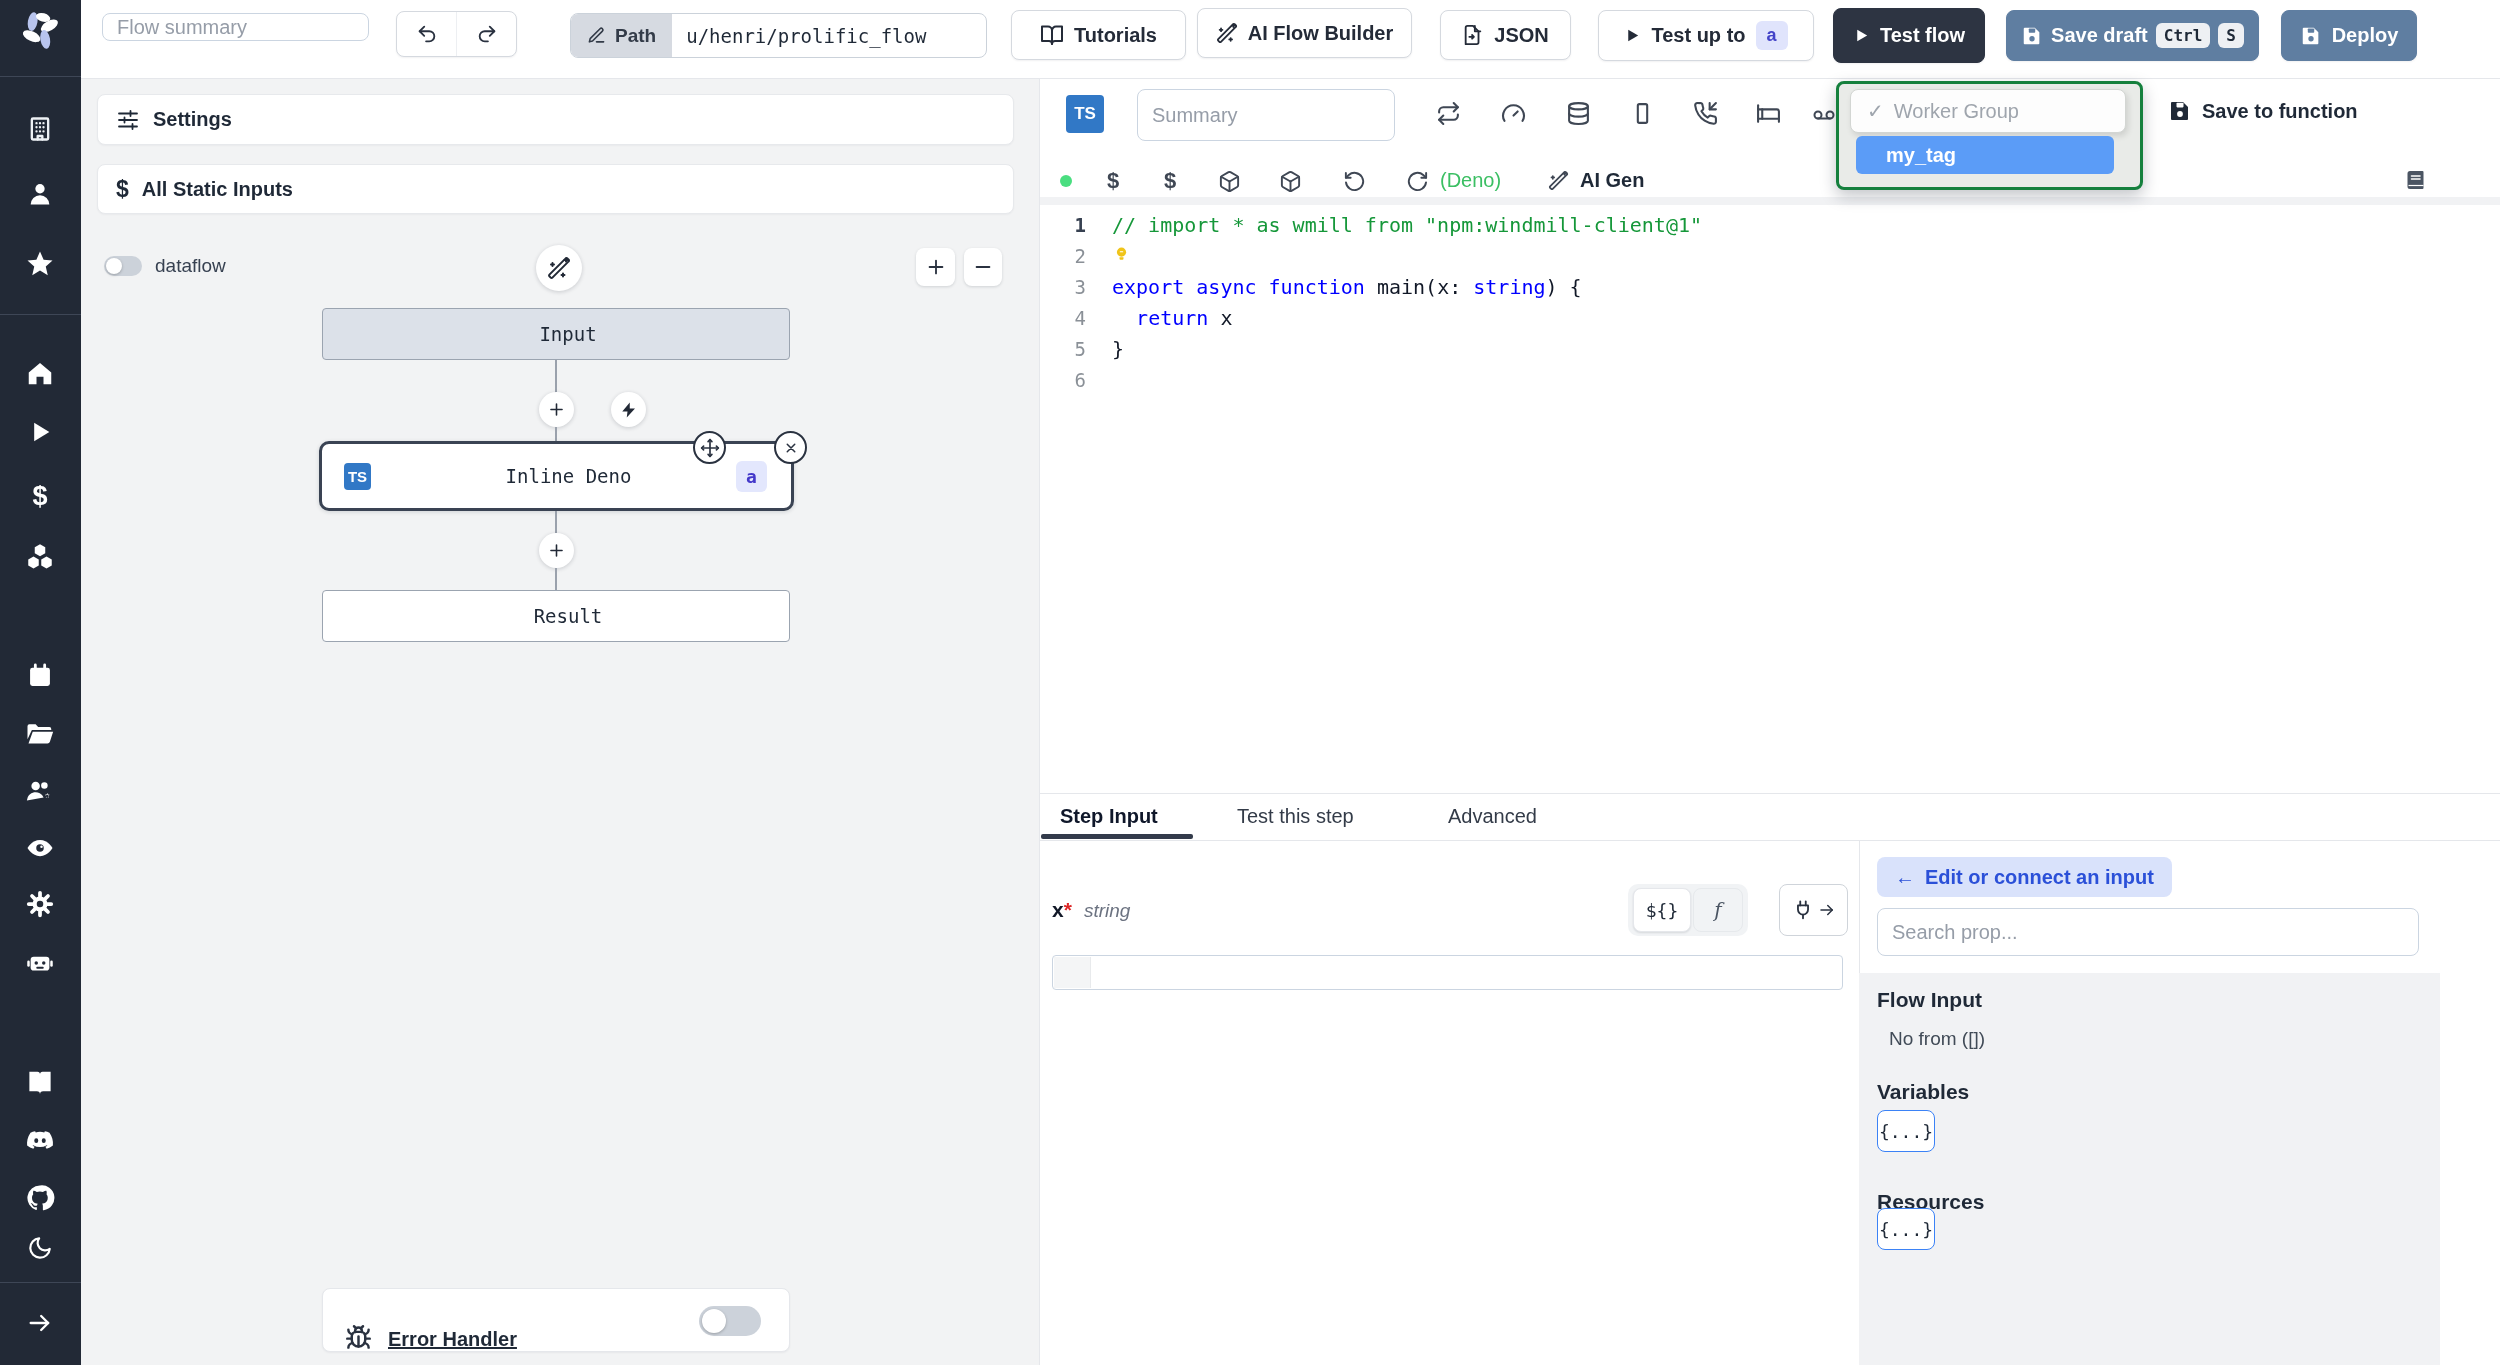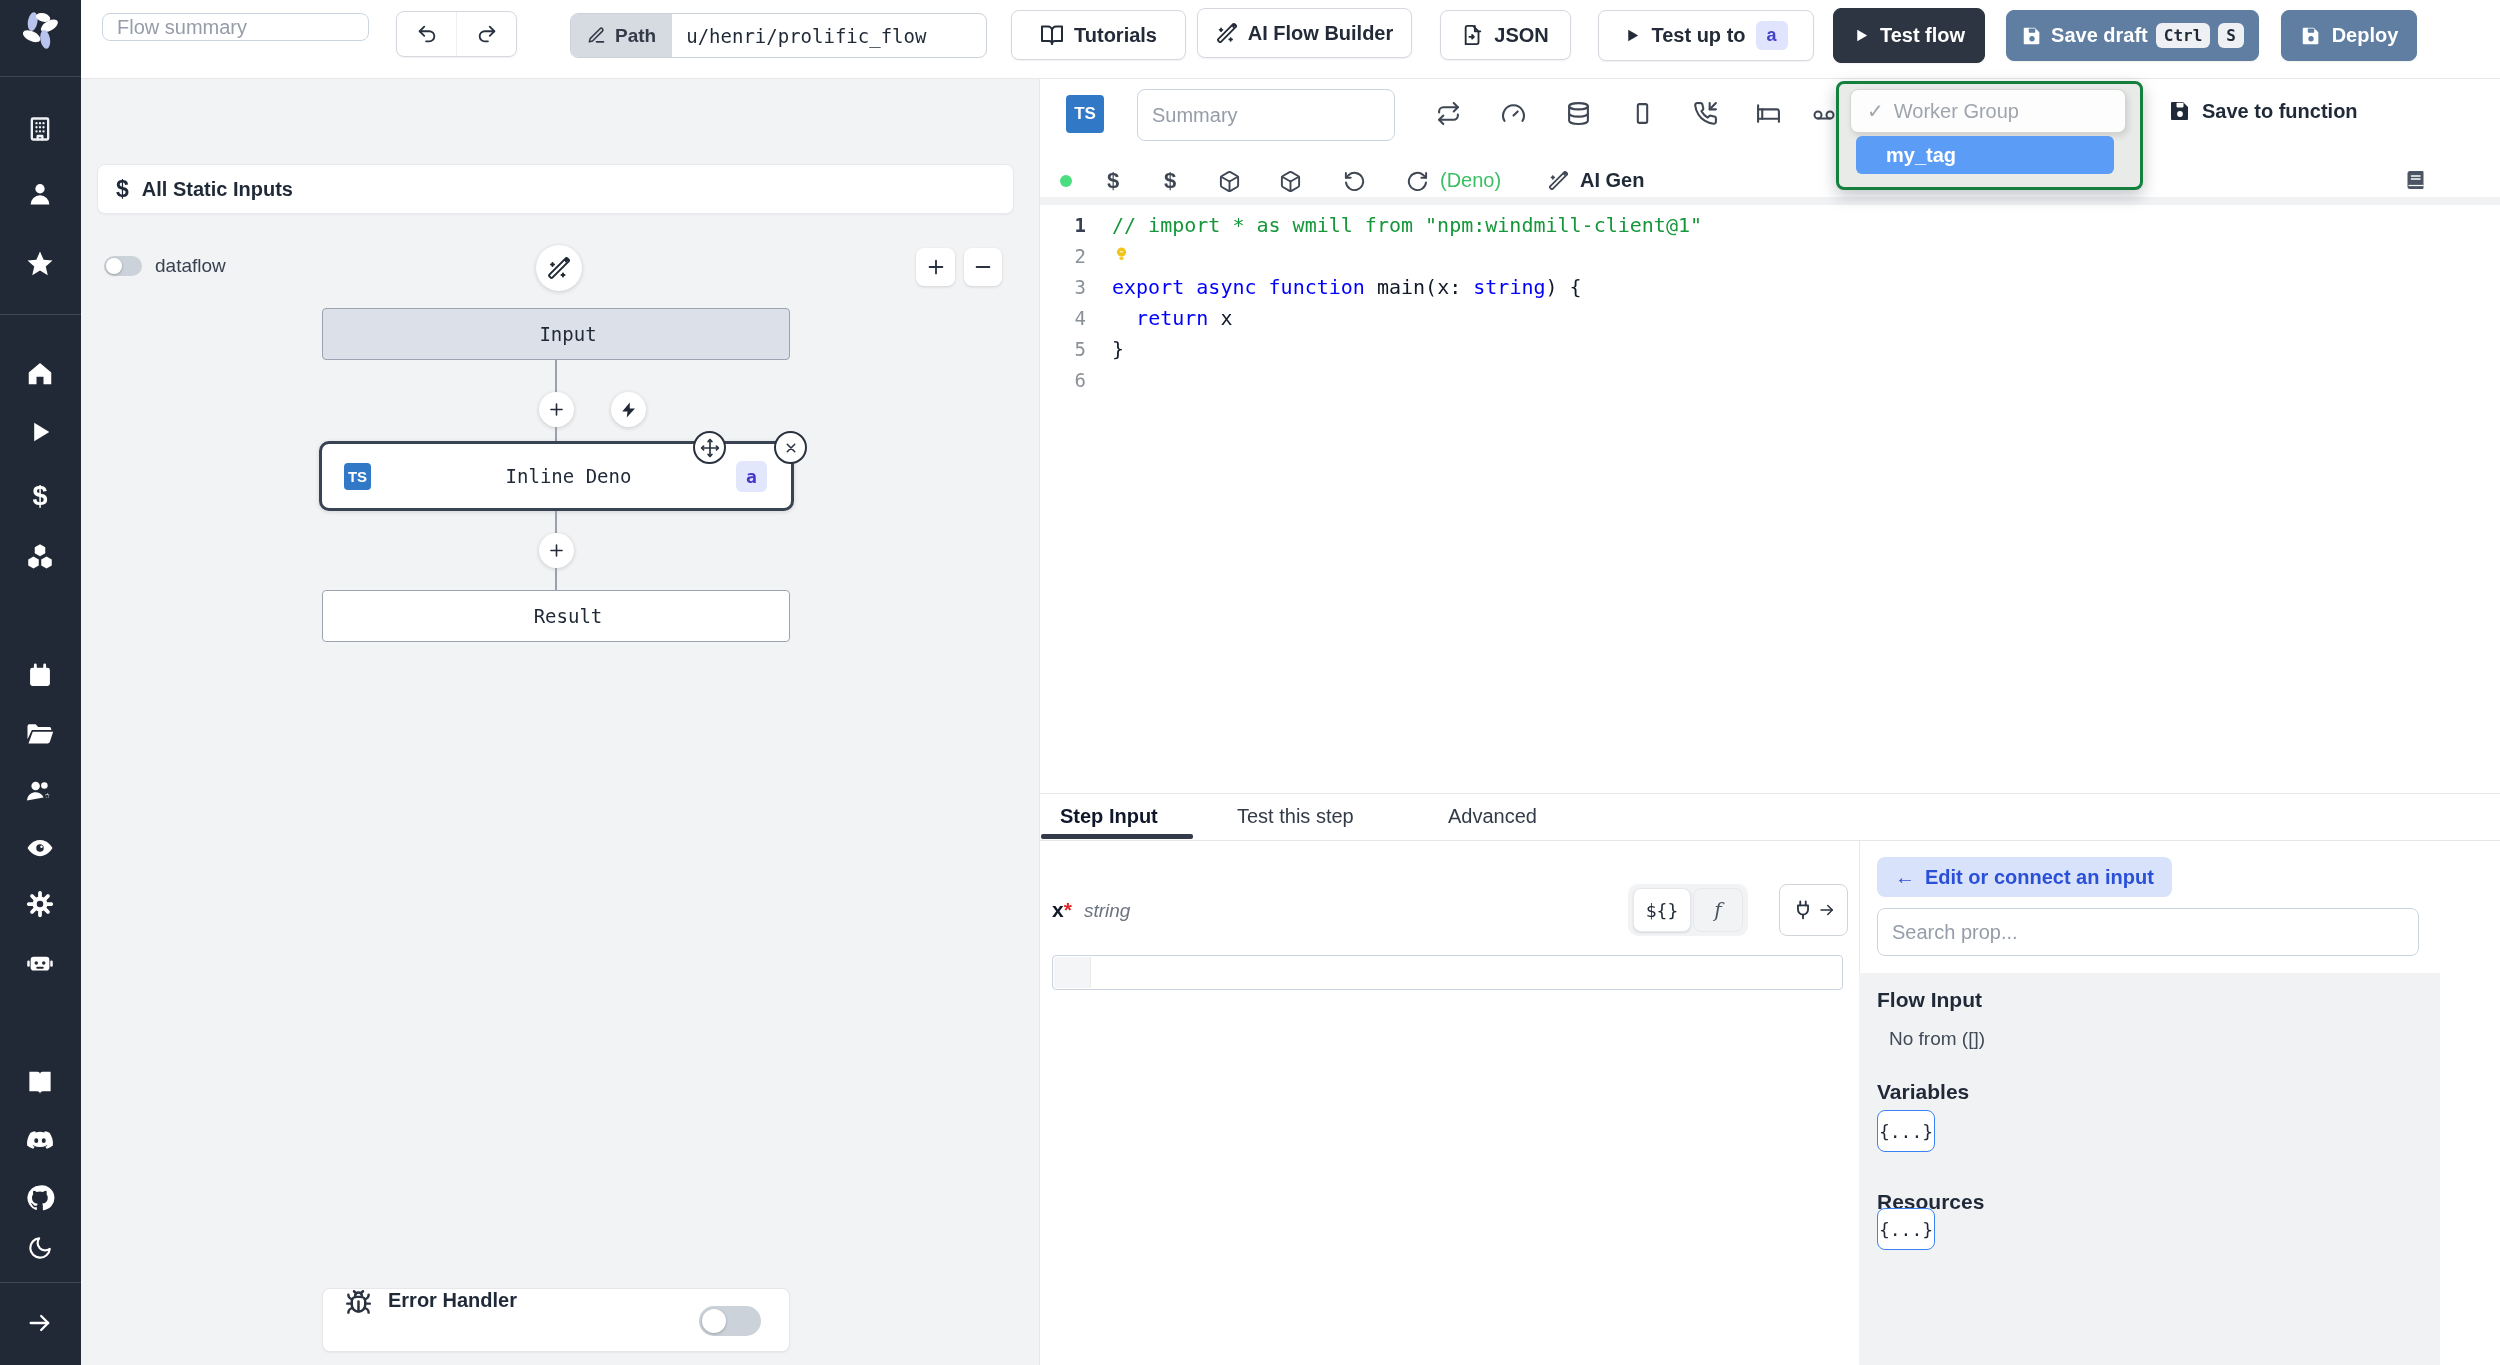--- a/index.html
+++ b/index.html
@@ -65,22 +65,22 @@
   .node-input{background:#dce1e9;}
   .node-selected{border:3px solid #3a4353;border-radius:10px;box-shadow:0 1px 4px rgba(16,24,40,.15);}
   .edge{background:#9aa1ac;width:2px;}
   .ts-badge{background:#3178c6;color:#fff;font-weight:700;border-radius:4px;display:flex;
        align-items:center;justify-content:center;font-size:15px;font-family:"Liberation Sans",sans-serif;}
   .node-a-badge{background:#e3e7fd;color:#4338ca;font-weight:700;font-size:18px;border-radius:6px;
        display:flex;align-items:center;justify-content:center;font-family:"DejaVu Sans Mono",monospace;}
   .corner-badge{background:#fff;border:2px solid #2a3240;border-radius:50%;display:flex;align-items:center;
        justify-content:center;color:#2a3240;box-sizing:border-box;}
 
-  .error-card{display:flex;align-items:flex-start;background:#fff;border:1px solid #e5e7eb;border-radius:8px;
-       box-shadow:0 1px 2px rgba(16,24,40,.05);box-sizing:border-box;padding:0 22px;gap:16px;}
+  .error-card{display:flex;align-items:flex-end;background:#fff;border:1px solid #e5e7eb;border-radius:8px;
+       box-shadow:0 1px 2px rgba(16,24,40,.05);box-sizing:border-box;padding:0 22px;gap:16px;text-decoration:underline;}
   .error-label{font-weight:700;font-size:20px;color:#1f2937;}
 
   .zoom-btn{background:#fff;border-radius:8px;display:flex;align-items:center;justify-content:center;
        color:#2a3240;box-shadow:0 1px 3px rgba(16,24,40,.15);}
 
   
   .tool-ic{position:absolute;color:#3f4754;}
   .deno-label{font-size:20px;color:#3bbf63;font-weight:500;}
   .ai-gen{font-size:20px;font-weight:600;color:#1f2937;}
   .dollar-ic{font-size:22px;font-weight:600;color:#3f4754;font-family:"Liberation Sans",sans-serif;}
@@ -361,20 +361,27 @@
 
   <button class="abs btn btn-slate" style="left:2281px;top:10px;width:136px;height:51px;">
     <svg width="22" height="22" viewBox="0 0 24 24">
         <path fill="#ffffff" d="M4 3h11l5 5v12a1 1 0 0 1-1 1H4a1 1 0 0 1-1-1V4a1 1 0 0 1 1-1z"></path>
         <rect x="8.5" y="3.8" width="7" height="4.6" rx="0.8" fill="#5f7ea1"></rect>
         <circle cx="12" cy="15" r="2.9" fill="#5f7ea1"></circle>
       </svg>
     <span>Deploy</span>
   </button>
 
+  <div class="abs panel-bar" style="left:97px;top:94px;width:917px;height:51px;">
+    <svg class="ic" width="24" height="24" viewBox="0 0 24 24" style="color:#1f2937;">
+        <path d="M3 5.5h18M3 12h18M3 18.5h18" stroke-width="1.8"></path>
+        <path d="M14.5 3v5M8.5 9.5v5M16.5 16v5" stroke-width="1.8"></path>
+      </svg>
+    <span>Settings</span>
+  </div>
 
   <div class="abs panel-bar" style="left:97px;top:164px;width:917px;height:50px;">
     <span style="font-size:23px;font-weight:700;color:#1f2937;">$</span>
     <span>All Static Inputs</span>
   </div>
 
   <div class="abs toggle" style="left:104px;top:256px;width:38px;height:20px;">
     <span class="knob" style="left:2px;top:2px;width:16px;height:16px;"></span>
   </div>
   <span class="abs" style="left:155px;top:255px;font-size:19px;color:#374151;">dataflow</span>

